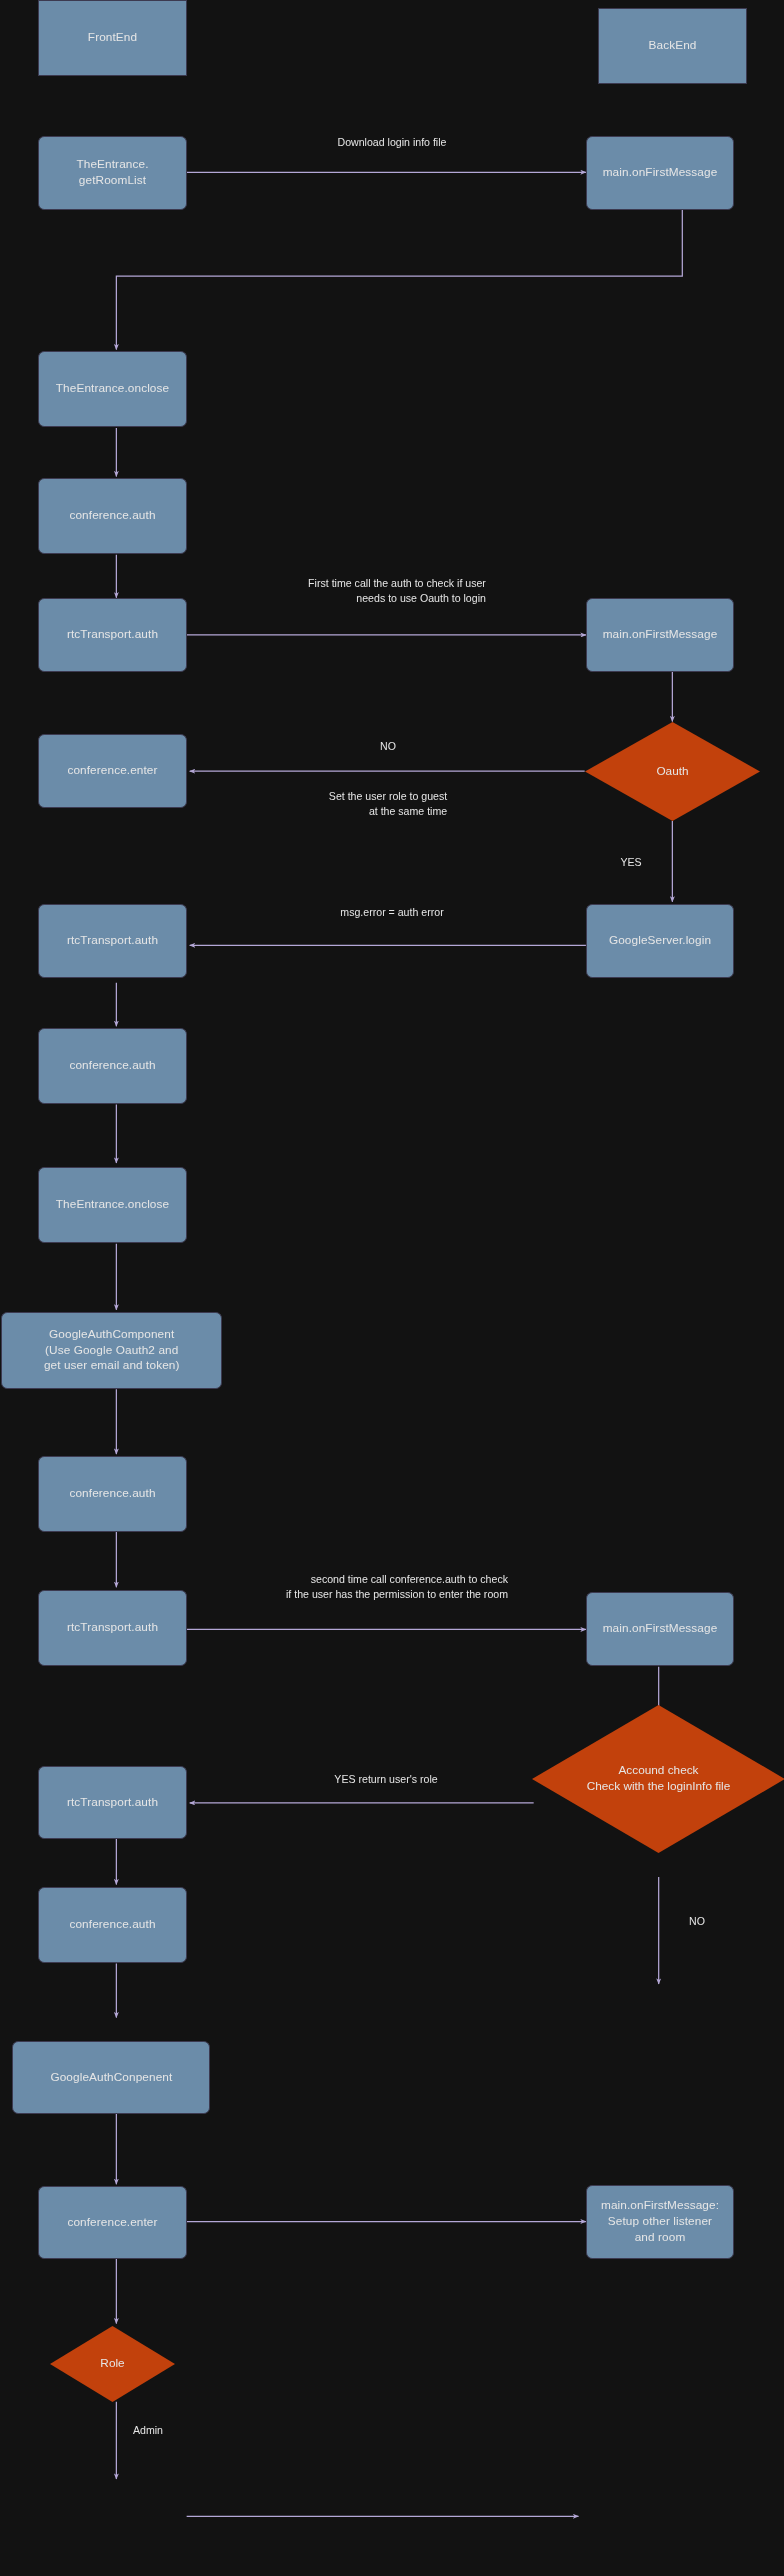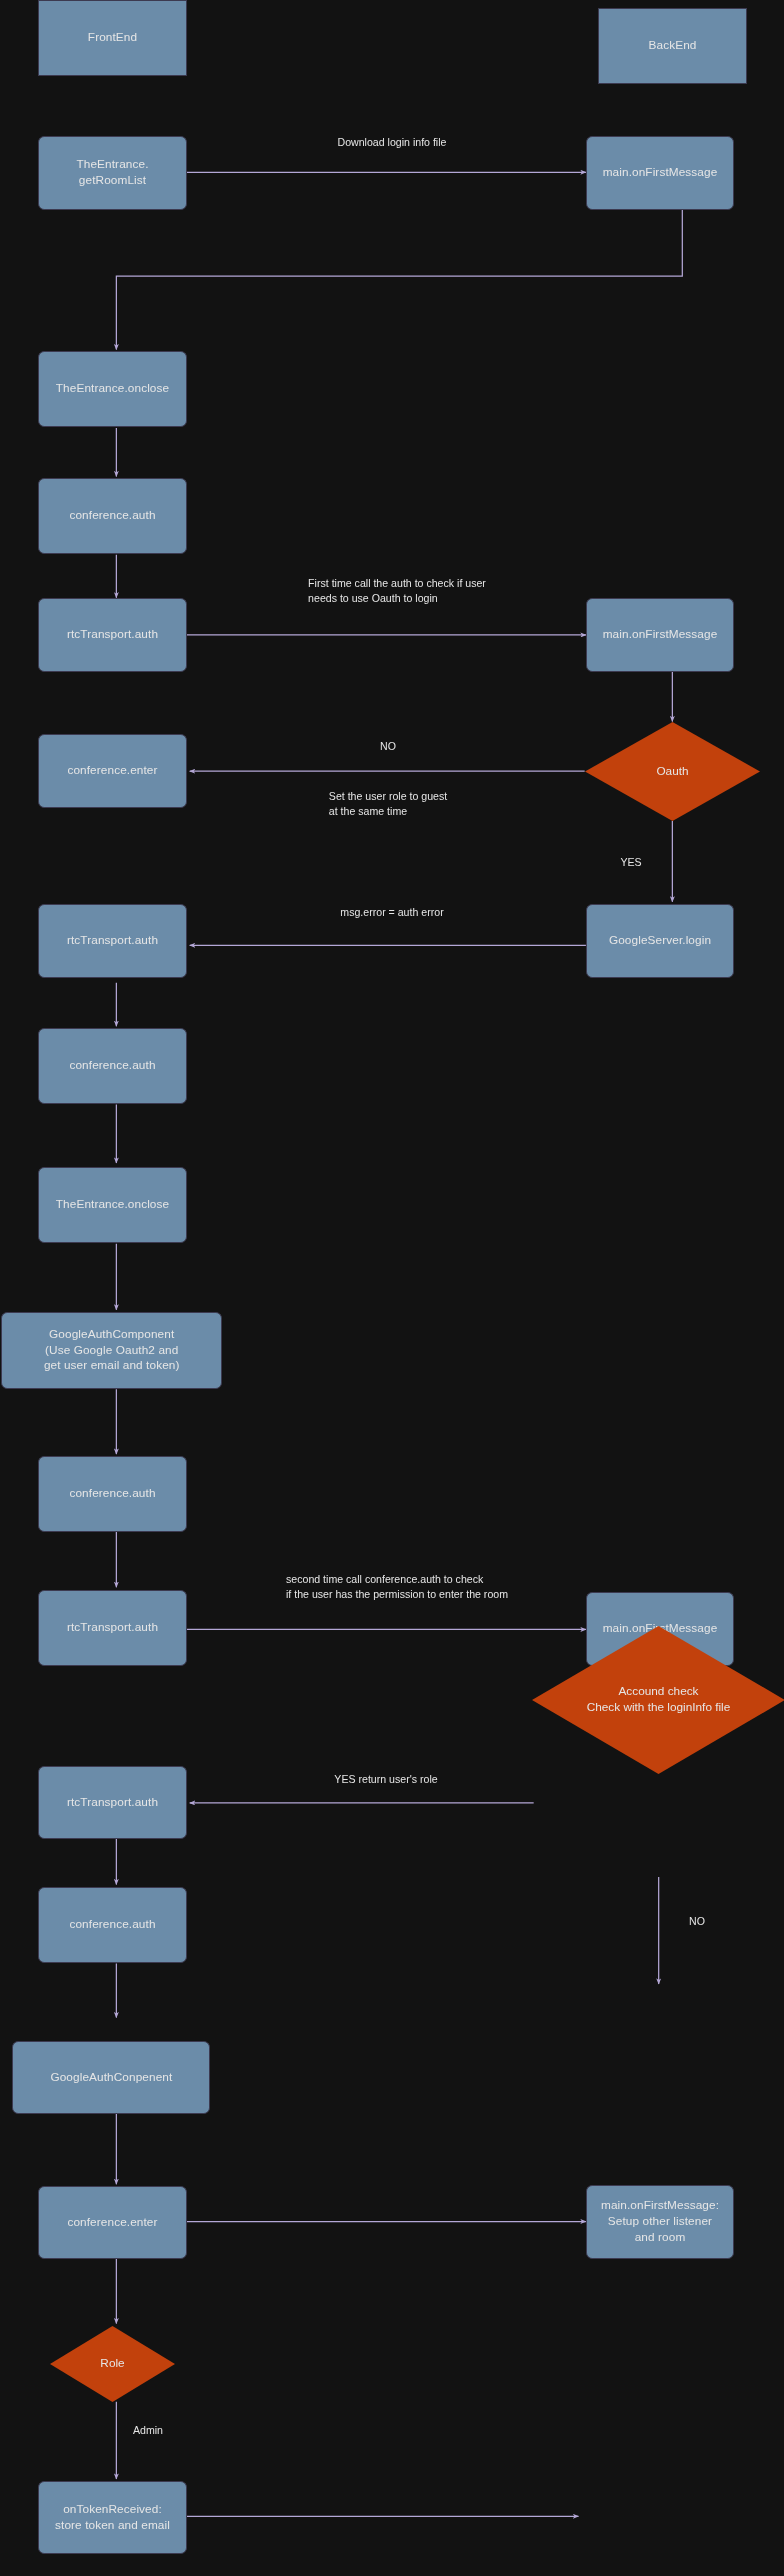--- a/index.html
+++ b/index.html
@@ -41,21 +41,21 @@
     white-space:pre-line;
     clip-path:polygon(50% 0,100% 50%,50% 100%,0 50%);
   }
   .diamond .dlabel{position:relative;z-index:2;pointer-events:none;}
 
   .edge-label{
     position:absolute;
     color:#E6E6E6;
     font-size:10.6px;
     line-height:1.45;
-    text-align:left;
+    text-align:right;
     white-space:pre-line;
     transform:translate(-50%,-50%);
   }
 </style>
 </head>
 <body>
 
 <div id="stage">
 
   <svg class="edges" viewBox="0 0 1262 4142" xmlns="http://www.w3.org/2000/svg">
@@ -185,21 +185,21 @@
   </div>
 
   <div class="node rounded" style="left:38px;top:1590px;width:149px;height:76px;">
     <span>rtcTransport.auth</span>
   </div>
 
   <div class="node rounded" style="left:586px;top:1592px;width:148px;height:74px;">
     <span>main.onFirstMessage</span>
   </div>
 
-  <div class="diamond" style="left:532px;top:1626px;width:253px;height:148px;">
+  <div class="diamond" style="left:532px;top:1705px;width:253px;height:148px;">
     <span class="dlabel">Accound check
 Check with the loginInfo file</span>
   </div>
 
   <div class="node rounded" style="left:38px;top:1766px;width:149px;height:73px;">
     <span>rtcTransport.auth</span>
   </div>
 
 
   <div class="node rounded" style="left:38px;top:1887px;width:149px;height:76px;">
@@ -217,24 +217,20 @@
   <div class="node rounded" style="left:586px;top:2185px;width:148px;height:74px;">
     <span>main.onFirstMessage:
 Setup other listener
 and room</span>
   </div>
 
   <div class="diamond" style="left:50px;top:2326px;width:125px;height:76px;">
     <span class="dlabel">Role</span>
   </div>
 
-  <div class="node rounded" style="left:38px;top:2481px;width:149px;height:73px;">
-    <span>onTokenReceived:
-store token and email</span>
-  </div>
 
 
   <div class="edge-label" style="left:392px;top:143px;">Download login info file</div>
 
   <div class="edge-label" style="left:397px;top:591px;">First time call the auth to check if user
 needs to use Oauth to login</div>
 
   <div class="edge-label" style="left:388px;top:747px;">NO</div>
 
   <div class="edge-label" style="left:388px;top:804px;">Set the user role to guest

